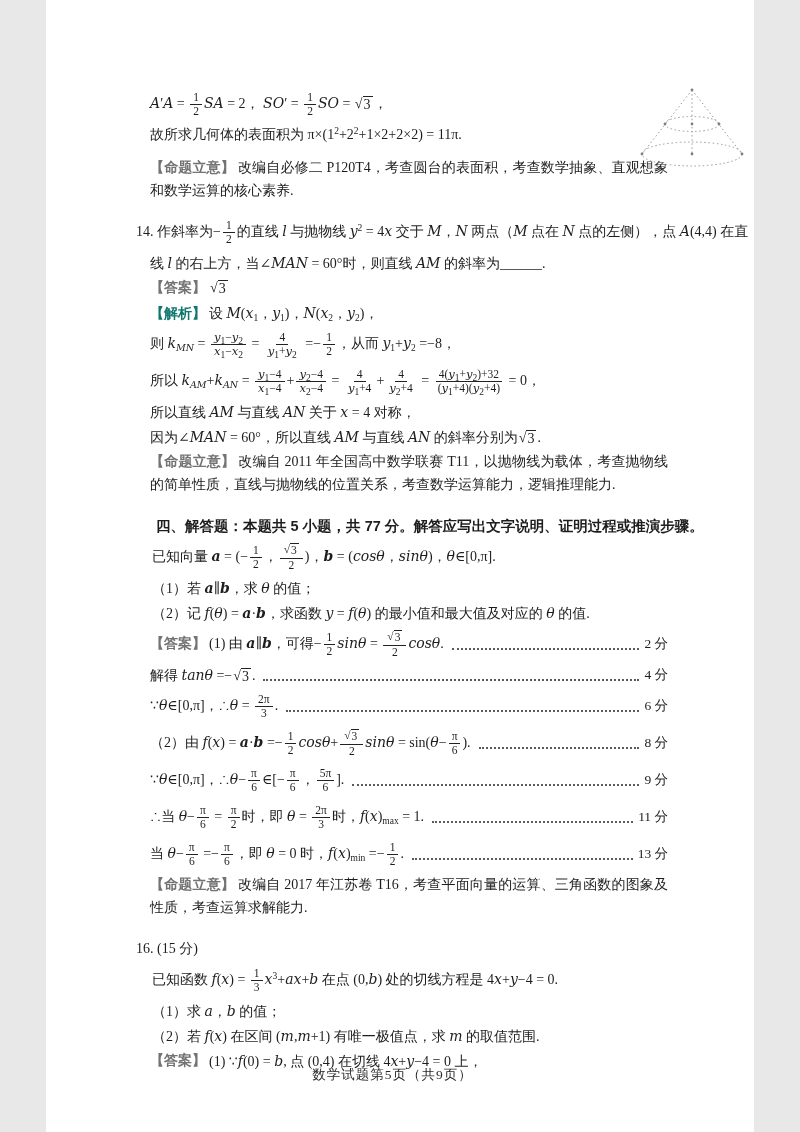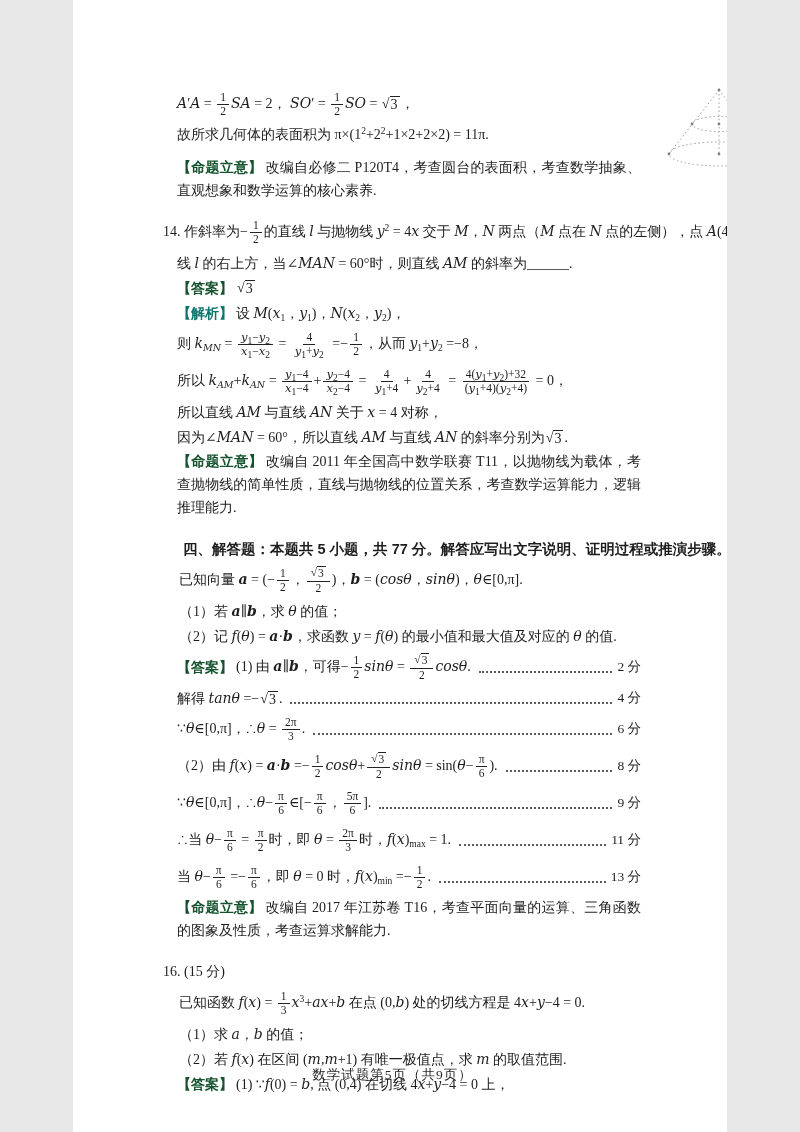--- a/index.html
+++ b/index.html
@@ -1,36 +1,36 @@
 <!DOCTYPE html>
 <html><head>
 <meta charset="utf-8">
 <style>
   html,body{margin:0;padding:0;background:#e8e8e8;}
   .page{
-    width:654px;height:1132px;background:#ffffff;position:relative;overflow:hidden;
+    width:708px;height:1132px;background:#ffffff;position:relative;overflow:hidden;
     font-family:"Liberation Serif","DejaVu Serif",serif;color:#1d1d1d;margin:0 auto;
   }
   .content{position:absolute;left:90px;right:86px;top:86px;}
   .line{
     display:flex;align-items:center;min-height:25px;font-size:14px;
     white-space:nowrap;line-height:1.35;
   }
   .line.tall{min-height:37px;}
   .line.wrap{display:block;white-space:normal;text-align:justify;line-height:23px;min-height:46px;}
   .line.bold{font-weight:700;font-family:"Liberation Sans","DejaVu Sans",sans-serif;font-size:14.5px;margin-left:20px;}
   .indent-q{margin-left:0;text-align:center;}
   .indent-body{margin-left:14px;}
   .indent-sub{margin-left:16px;}
   .gap-sm{margin-top:8px;}
   .gap-md{margin-top:12px;}
   .gap-lg{margin-top:18px;}
   .mtx{white-space:inherit;}
   .pfx{font-weight:700;margin-right:3px;font-family:"Liberation Sans","DejaVu Sans",sans-serif;}
-  .pfx.red{color:#14532d;}
+  .pfx.red{color:#737373;font-family:Liberation Serif, serif;}
   .pfx.bold{color:#0f766e;}
   i{font-style:italic;font-family:"DejaVu Serif","Liberation Serif",serif;}
   sub,sup{font-size:9.5px;line-height:0;}
   sub{vertical-align:-3px;}
   sup{vertical-align:5px;}
   .vec{font-weight:700;font-style:italic;font-family:"DejaVu Serif","Liberation Serif",serif;}
   .frac{
     display:inline-flex;flex-direction:column;align-items:center;vertical-align:middle;
     margin:0 2px;font-size:11.5px;line-height:1.15;
   }

